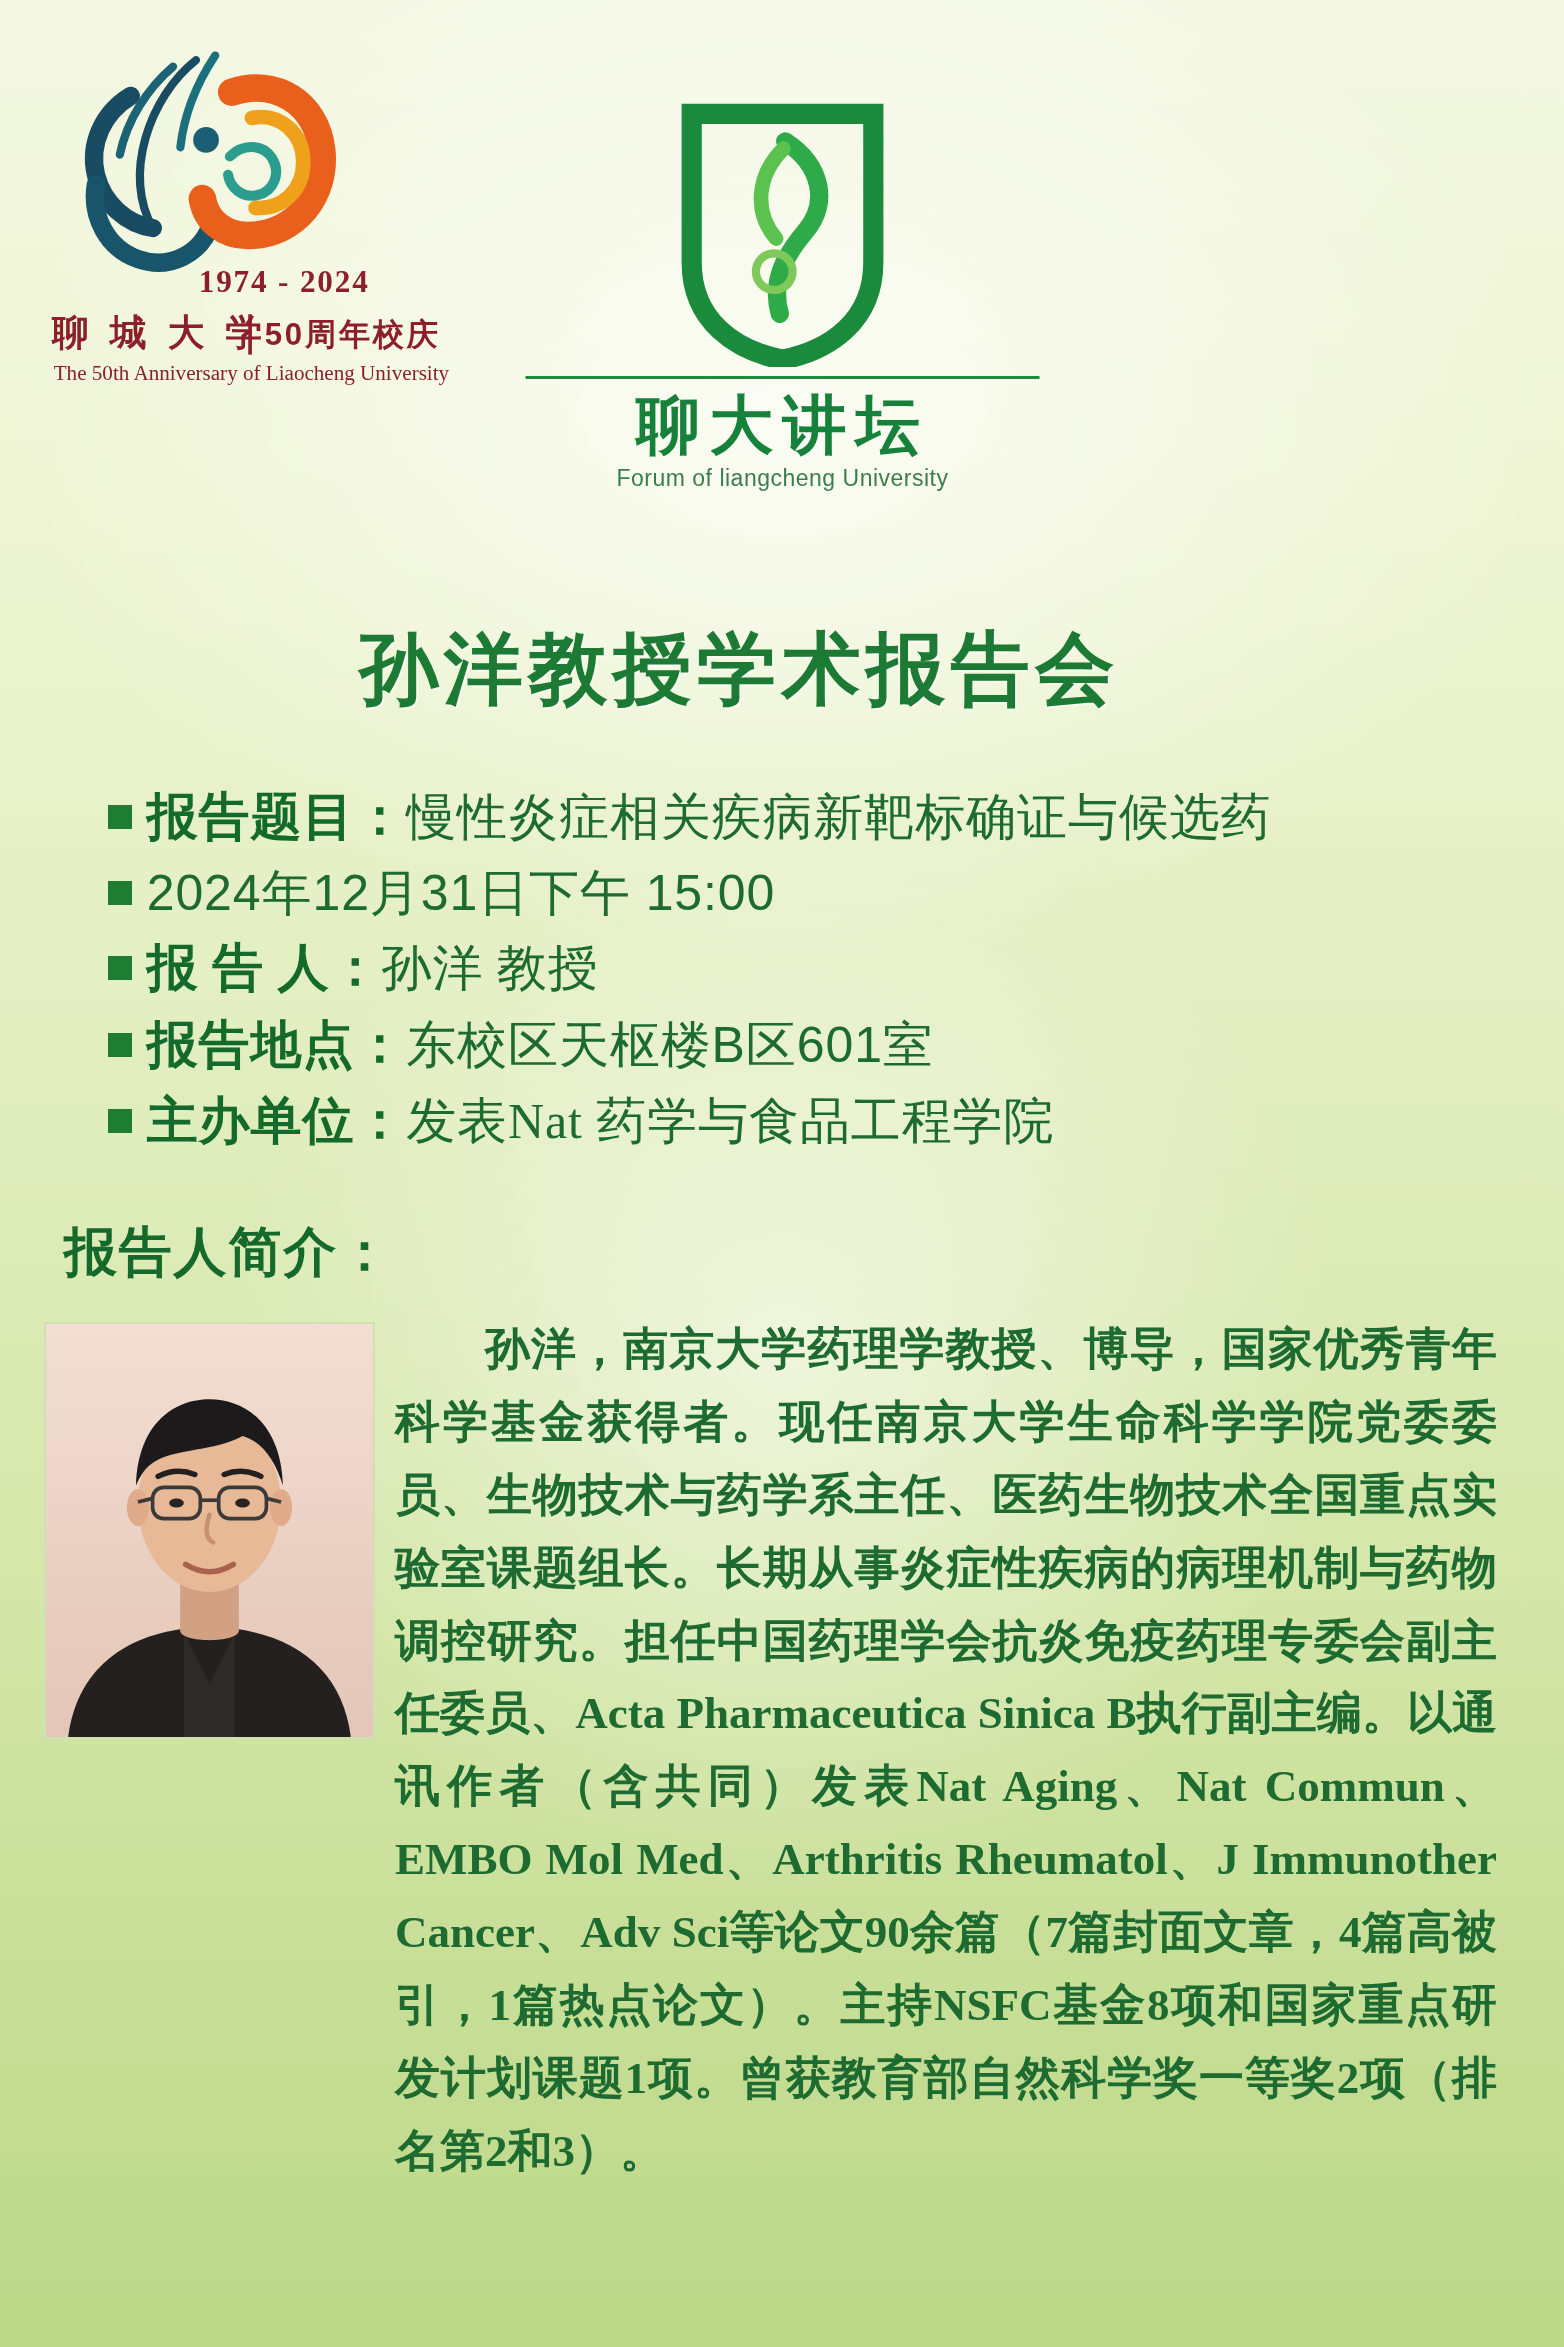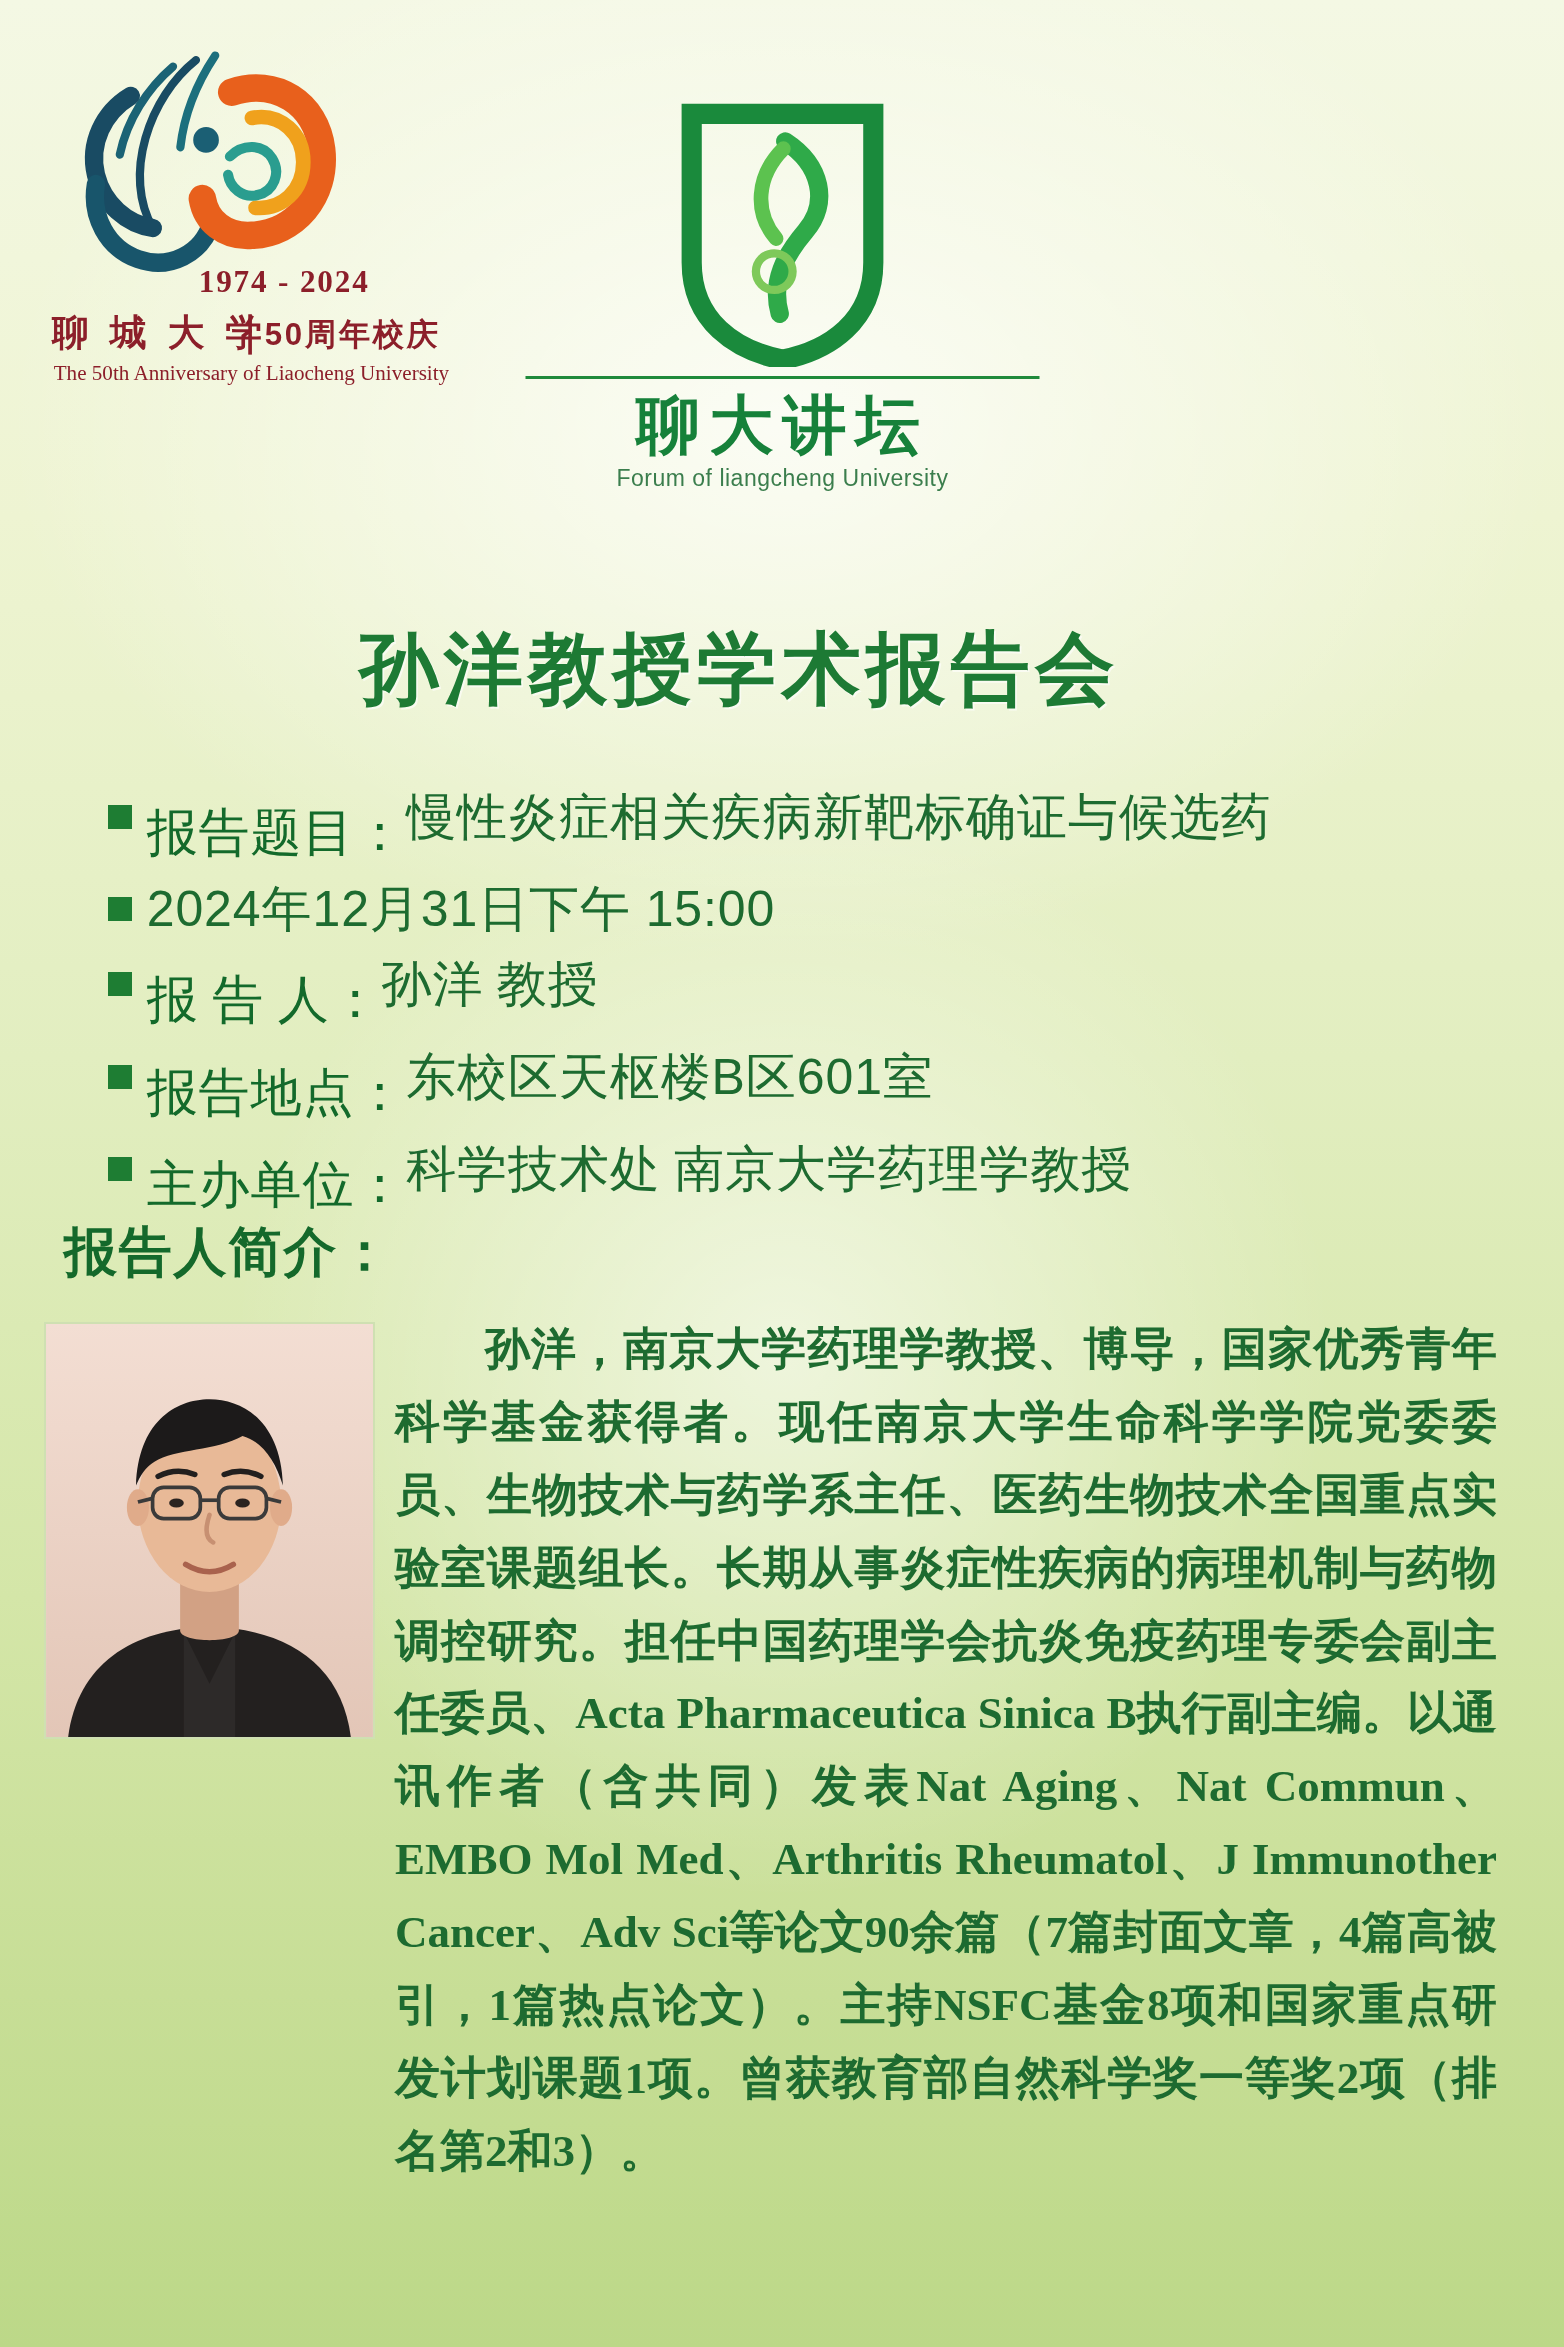--- a/index.html
+++ b/index.html
@@ -117,26 +117,25 @@
   }
   .bullet {
     width: 24px;
     height: 24px;
     background: #1e7d33;
     margin-top: 20px;
     margin-right: 14.7px;
     flex: 0 0 auto;
   }
   .info-label {
-    font-weight: normal;
+    font-weight: bold;
     font-size: 51px;
     color: #136a2b;
     white-space: nowrap;
     letter-spacing: 0.9px;
-    margin-top: 16px;
   }
   .info-value {
     font-weight: normal;
     font-size: 50px;
     color: #1d6b30;
     letter-spacing: 0.9px;
   }
   .info-value.sans { font-family: "Liberation Sans", sans-serif; }
 
   
@@ -260,21 +259,21 @@
 
     <div class="info-row">
       <span class="bullet"></span>
       <span class="info-label">报告地点：</span>
       <span class="info-value sans">东校区天枢楼B区601室</span>
     </div>
 
     <div class="info-row">
       <span class="bullet"></span>
       <span class="info-label">主办单位：</span>
-      <span class="info-value">科学技术处    南京大学药理学教授</span>
+      <span class="info-value">发表Nat    药学与食品工程学院</span>
     </div>
 
   </div>
 
   <div class="bio-heading">报告人简介：</div>
 
   <div class="portrait">
     <svg width="327" height="413" viewBox="0 0 356 450">
       <rect x="0" y="0" width="356" height="450" fill="#efd8cc"></rect>
       <rect x="0" y="0" width="356" height="450" fill="url(#pg)"></rect>

